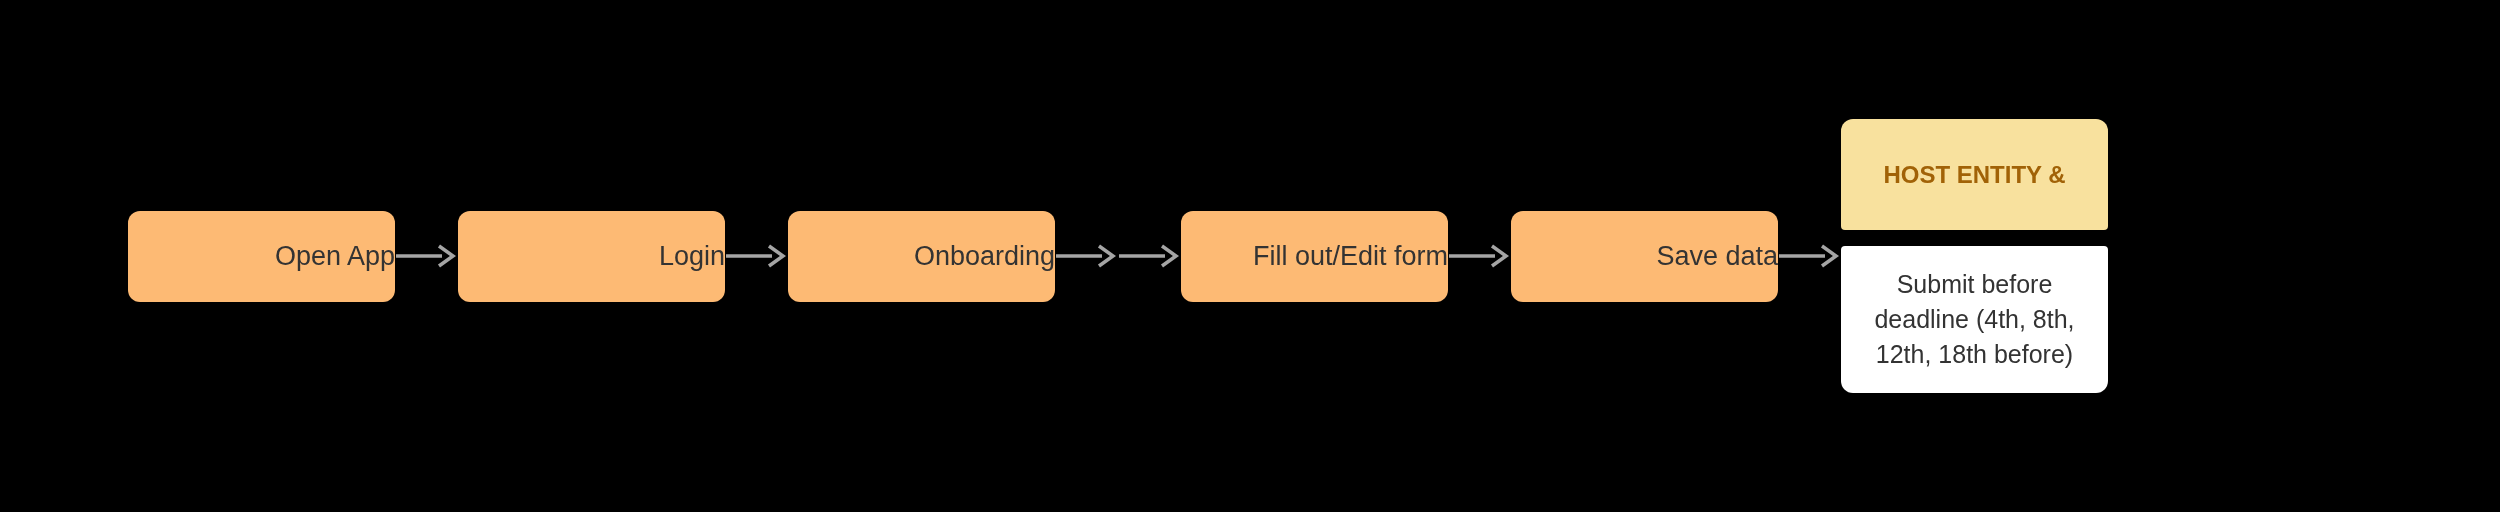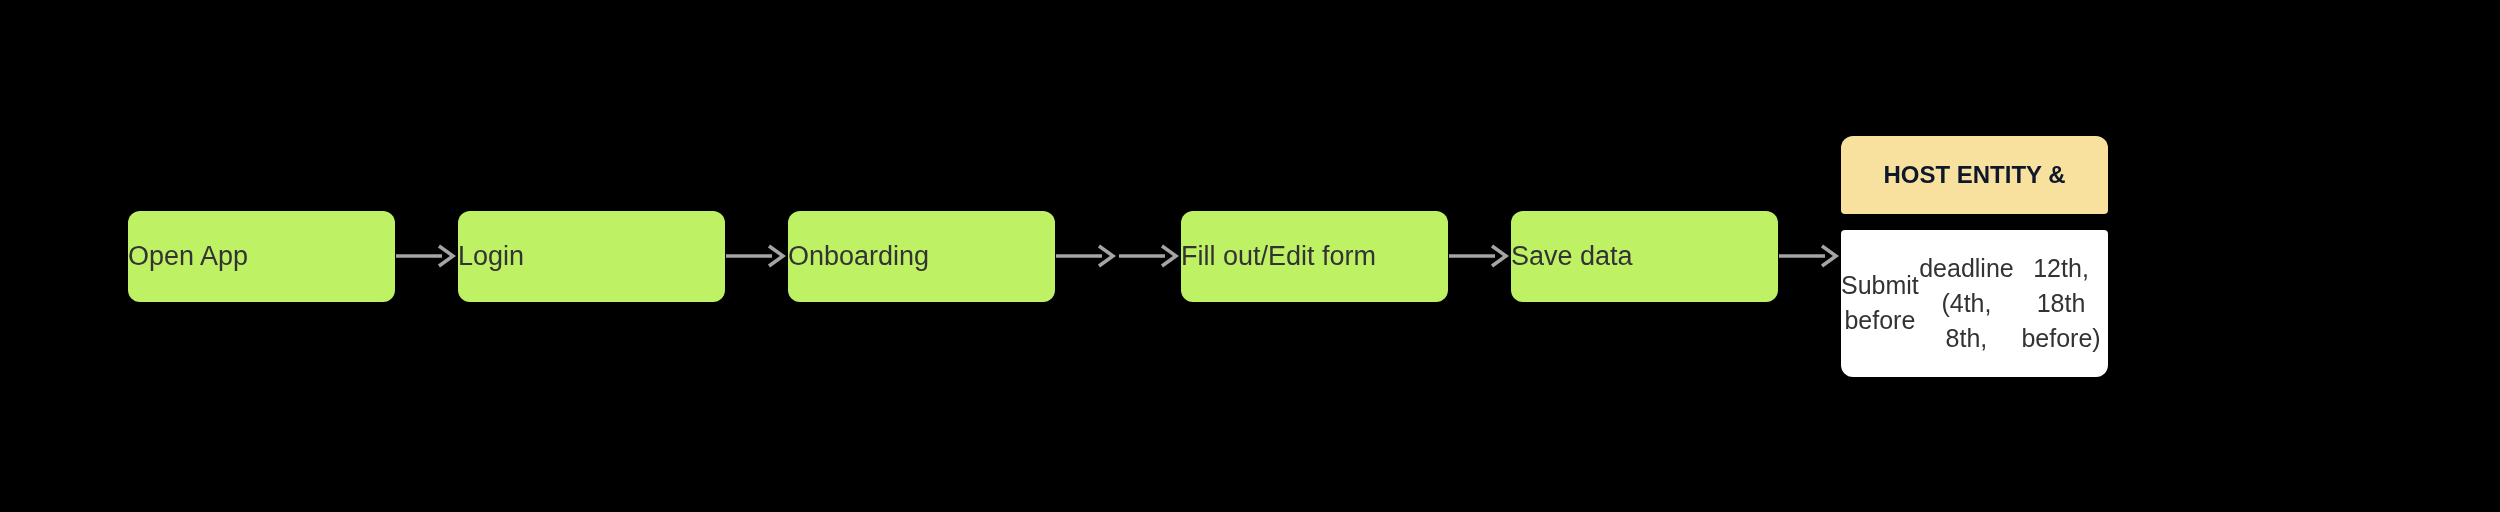--- a/index.html
+++ b/index.html
@@ -15,64 +15,64 @@
     position: absolute;
     left: 128px;
     top: 0;
     height: 512px;
     display: flex;
     align-items: center;
   }
   .step-box {
     width: 267px;
     height: 91px;
-    background: #bef264;
+    background: #fdba74;
     border-radius: 12px;
     display: flex;
     align-items: center;
-    justify-content: flex-start;
+    justify-content: flex-end;
     flex: none;
   }
   .step-label {
     font-size: 27px;
     color: #333333;
     white-space: nowrap;
   }
   .arrow {
     flex: none;
     display: block;
   }
   .final-box {
     width: 267px;
     flex: none;
     display: flex;
     flex-direction: column;
   }
   .final-header {
-    height: 78px;
+    height: 111px;
     background: #F8E19E;
     border-radius: 12px 12px 4px 4px;
     display: flex;
     flex-direction: column;
     align-items: center;
     justify-content: center;
     font-size: 24px;
     font-weight: 700;
     line-height: 33px;
-    color: #0f172a;
+    color: #a16207;
     text-align: center;
     gap: 18px;
   }
   .final-body {
     height: 147px;
     background: #FFFFFF;
     border-radius: 4px 4px 12px 12px;
     margin-top: 16px;
     display: flex;
-    flex-direction: row;
+    flex-direction: column;
     align-items: center;
     justify-content: center;
     font-size: 25px;
     line-height: 35px;
     color: #333333;
     text-align: center;
   }
 </style>
 </head>
 <body>

